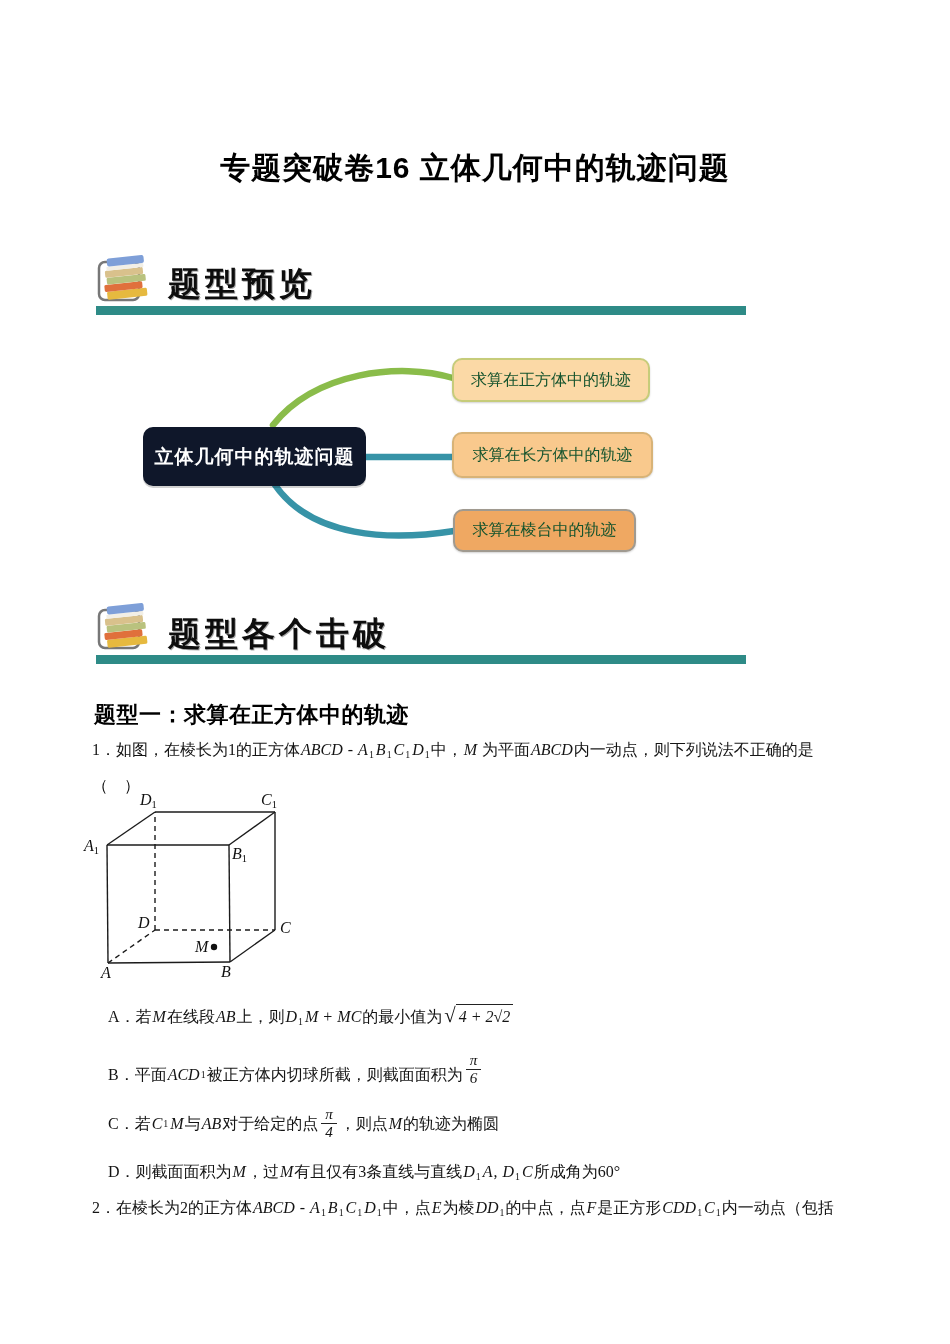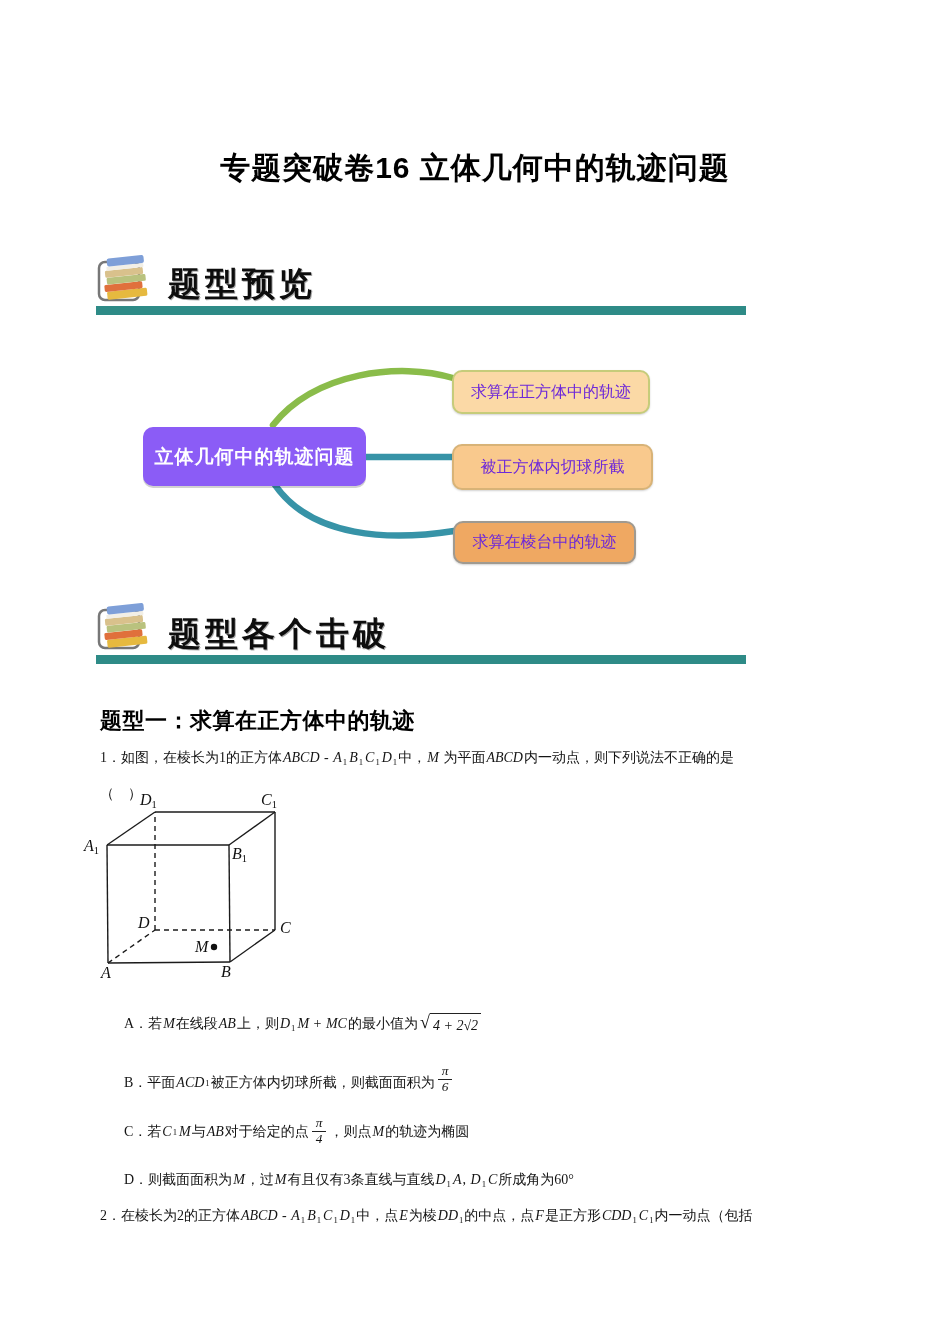--- a/index.html
+++ b/index.html
@@ -26,36 +26,36 @@
     display:flex;align-items:center;justify-content:center;
     font-family:"Liberation Sans","DejaVu Sans",sans-serif;
     border-radius:10px;box-sizing:border-box;
   }
   .mm-root{
     width:223px;height:59px;left:143px;top:427px;
     color:#fff;font-weight:bold;font-size:19px;letter-spacing:1px;
     box-shadow:0 2px 0 rgba(0,0,0,0.18);z-index:3;
   }
   .mm-branch{
-    font-size:16px;color:#6d28d9;border:2px solid #ccc;
-    box-shadow:0 1px 2px rgba(0,0,0,0.18);z-index:3;margin-top:12px;
+    font-size:16px;color:#14532d;border:2px solid #ccc;
+    box-shadow:0 1px 2px rgba(0,0,0,0.18);z-index:3;
   }
   .mm-b1{left:452px;top:358px;width:198px;height:44px;}
   .mm-b2{left:452px;top:432px;width:201px;height:46px;}
   .mm-b3{left:453px;top:509px;width:183px;height:43px;}
   
   .body-line{
-    left:84px;width:800px;font-size:14px;line-height:24px;margin:16px;
+    left:84px;width:800px;font-size:16px;line-height:24px;margin:8px;
     white-space:nowrap;
   }
   .topic-heading{
-    left:84px;top:690px;font-weight:bold;font-size:22px;letter-spacing:0.5px;margin:16px;
+    left:84px;top:690px;font-weight:bold;font-size:22px;letter-spacing:0.5px;margin:10px;
     font-family:"Liberation Serif","DejaVu Serif",serif;color:#000;
   }
-  .opt{left:108px;}
+  .opt{left:100px;}
   .opt-flex{display:flex;align-items:center;height:44px;}
   .r-i{font-style:italic;padding:0 1px;}
   .r-sub{font-size:0.62em;vertical-align:-0.32em;margin-right:1px;}
   .frac{
     display:inline-flex;flex-direction:column;align-items:center;
     vertical-align:middle;line-height:1.08;font-size:0.95em;margin:0 3px;
     font-style:italic;position:relative;top:-1px;
   }
   .frac .num{border-bottom:1.3px solid #222;padding:0 4px;}
   .frac .den{padding:0 4px;}
@@ -88,28 +88,28 @@
     </svg>
     <span class="abs banner-text" style="left:168px;top:262px;">题型预览</span>
     <div class="abs rule" style="top: 306px; background: rgb(46, 139, 135);"></div>
   </div>
 
   <svg class="abs" style="left:100px;top:340px;z-index:1;" width="600" height="240" viewBox="0 0 600 240">
     <path d="M 173 85 C 215 32, 300 22, 353 38" fill="none" stroke-width="6.5" stroke-linecap="round" stroke="#8abc4a"></path>
     <path d="M 265 117 L 353 117" fill="none" stroke-width="6.5" stroke-linecap="round" stroke="#3793a7"></path>
     <path d="M 175 145 C 212 198, 290 201, 354 191" fill="none" stroke-width="6.5" stroke-linecap="round" stroke="#3793a7"></path>
   </svg>
-  <div class="abs mm-node mm-root" style="background: #8b5cf6;">
+  <div class="abs mm-node mm-root" style="background: #0f172a;">
     <span>立体几何中的轨迹问题</span>
   </div>
   <div class="abs mm-node mm-branch mm-b1" style="background: rgb(251, 217, 166); border-color: rgb(198, 204, 122);">
     <span>求算在正方体中的轨迹</span>
   </div>
   <div class="abs mm-node mm-branch mm-b2" style="background: rgb(249, 201, 141); border-color: rgb(216, 179, 119);">
-    <span>被正方体内切球所截</span>
+    <span>求算在长方体中的轨迹</span>
   </div>
   <div class="abs mm-node mm-branch mm-b3" style="background: rgb(239, 168, 98); border-color: rgb(160, 154, 144); justify-content: center;">
     <span>求算在棱台中的轨迹</span>
   </div>
 
   <div>
     <svg class="abs" style="left:96px;top:600px;" width="58" height="52" viewBox="0 0 58 52">
       <rect x="3" y="10" width="40" height="38" rx="6" fill="#ffffff" stroke="#777" stroke-width="2.5"></rect>
       <g transform="rotate(-6 28 30)">
         <rect x="10" y="38" width="40" height="8" rx="1.5" fill="#e6b93f"></rect>

